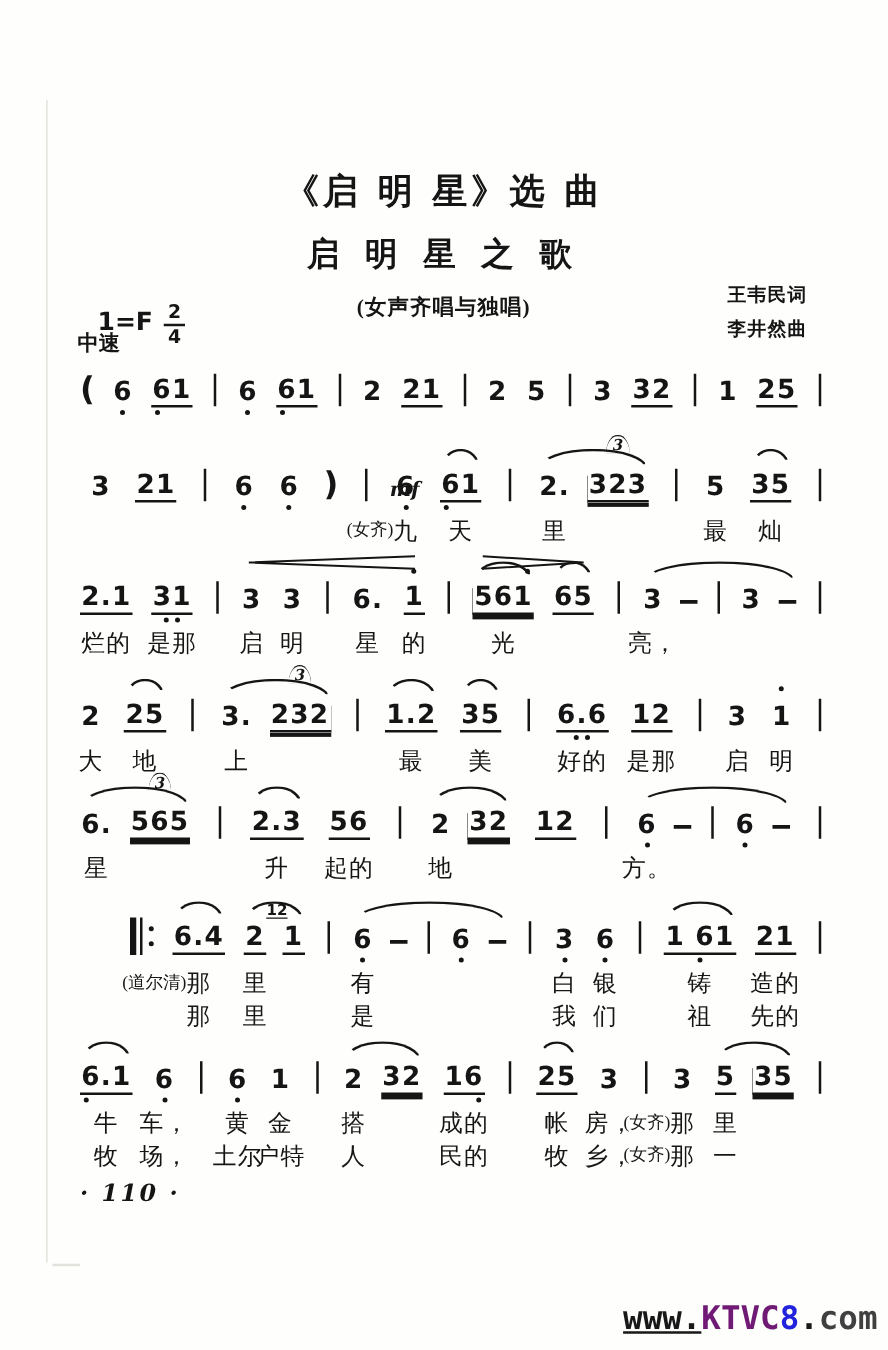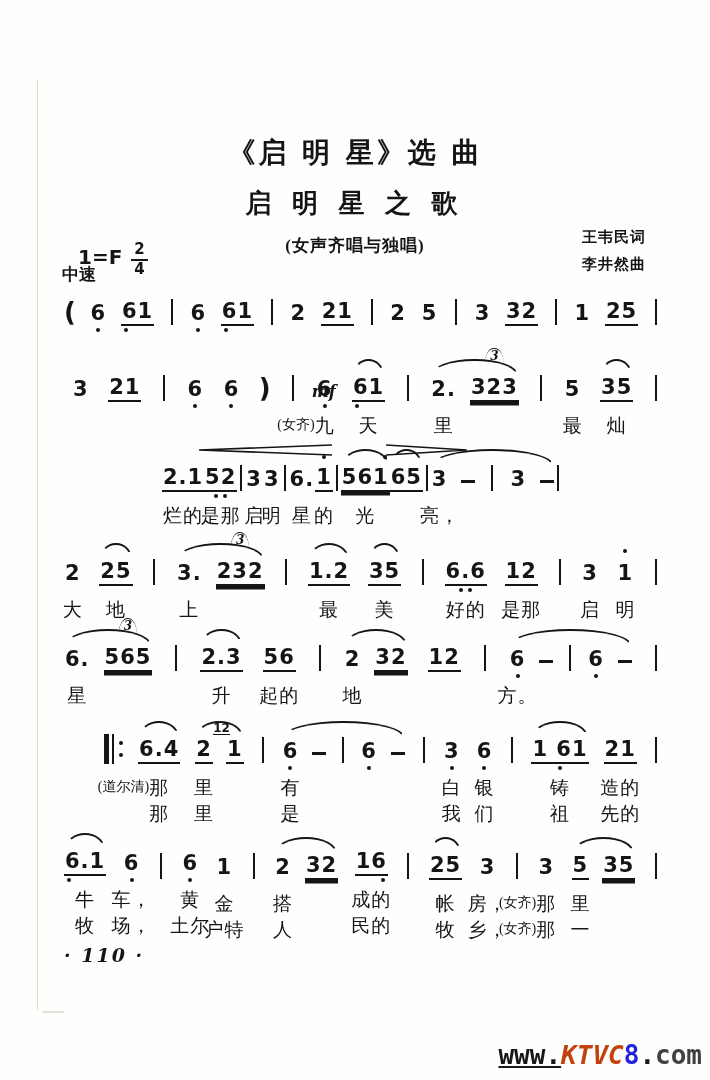--- a/index.html
+++ b/index.html
@@ -381,21 +381,21 @@
           <div class="na">
             <div class="barline"></div>
           </div>
           <div class="lyrs">
             <div class="lyr">
               <span>&nbsp;</span>
             </div>
           </div>
         </div>
       </div>
-      <div class="mline" style="top: 462px; justify-content: center;">
+      <div class="mline" style="top: 462px;">
         <div class="hp" style="left: 22%; width: 23%;">
           <svg viewBox="0 0 100 12" preserveAspectRatio="none">
             <path d="M100 1 L3 6 L100 11" fill="none" stroke="#151515" stroke-width="1.6"></path>
           </svg>
         </div>
         <div class="hp" style="left: 54%; width: 14%;">
           <svg viewBox="0 0 100 12" preserveAspectRatio="none">
             <path d="M0 1 L97 6 L0 11" fill="none" stroke="#151515" stroke-width="1.6"></path>
           </svg>
         </div>
@@ -404,21 +404,21 @@
             <span class="nt u1">2.1</span>
           </div>
           <div class="lyrs">
             <div class="lyr">
               <span>烂的</span>
             </div>
           </div>
         </div>
         <div class="tok">
           <div class="na">
-            <span class="nt u1">52</span>
+            <span class="nt u1">31</span>
           </div>
           <div class="lo">
             <div class="dot"></div>
             <div class="dot"></div>
           </div>
           <div class="lyrs">
             <div class="lyr">
               <span>是那</span>
             </div>
           </div>
@@ -1204,21 +1204,21 @@
           <div class="lyrs">
             <div class="lyr">
               <span>&nbsp;</span>
             </div>
             <div class="lyr">
               <span>&nbsp;</span>
             </div>
           </div>
         </div>
       </div>
-      <div class="mline" style="top: 846px; align-items: center;">
+      <div class="mline" style="top: 846px;">
         <div class="grp">
           <div class="arc"></div>
           <div class="tok">
             <div class="na">
               <span class="nt u1">6.1</span>
             </div>
             <div class="lo left">
               <div class="dot"></div>
             </div>
             <div class="lyrs">
@@ -1456,14 +1456,14 @@
             </div>
             <div class="lyr">
               <span>&nbsp;</span>
             </div>
           </div>
         </div>
       </div>
     </div>
 
   <div class="pagenum">· 110 ·</div>
-  <div class="watermark" id="watermark"><span style="color: rgb(24, 24, 24); text-decoration: underline;">www.</span><span style="color: #c2410c; font-style: italic;">KTVC</span><span style="color: rgb(35, 35, 221);">8</span><span style="color: rgb(24, 24, 24);">.</span><span style="color: #404040;">com</span></div>
+  <div class="watermark" id="watermark"><span style="color: rgb(24, 24, 24); text-decoration: underline;">www.</span><span style="color: #701a75;">KTVC</span><span style="color: rgb(35, 35, 221);">8</span><span style="color: rgb(24, 24, 24);">.</span><span style="color: #404040;">com</span></div>
 </div>
 
 </body></html>

